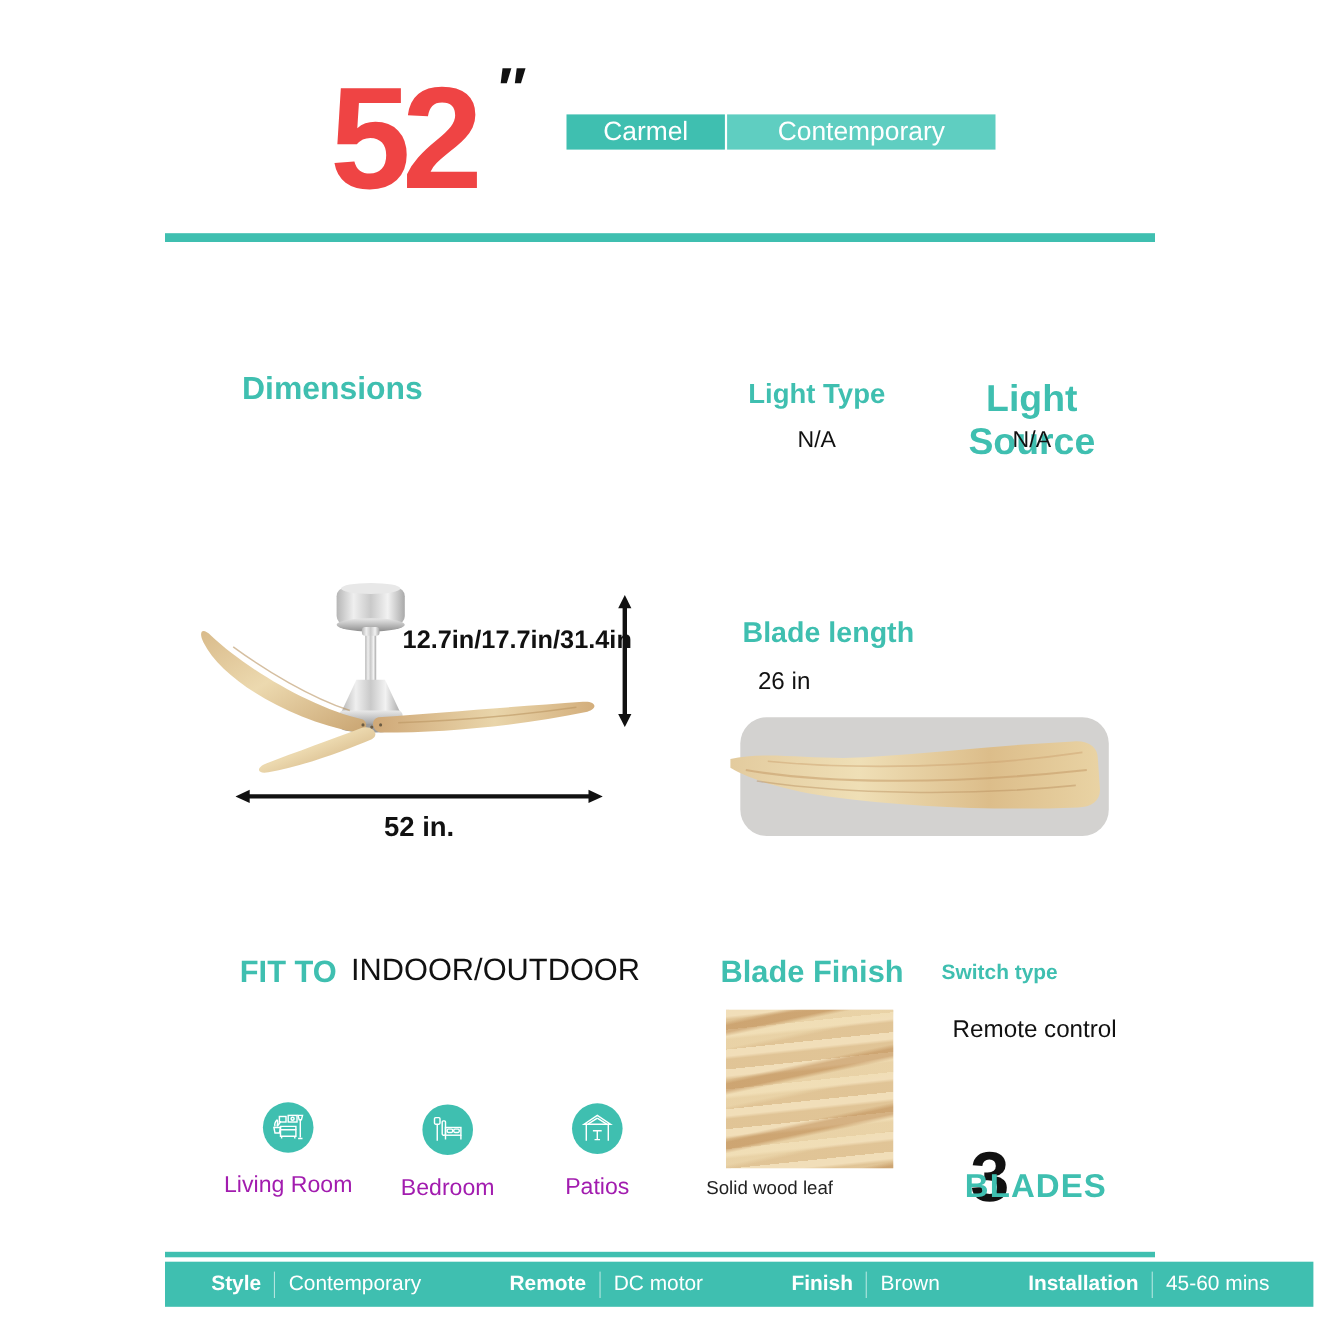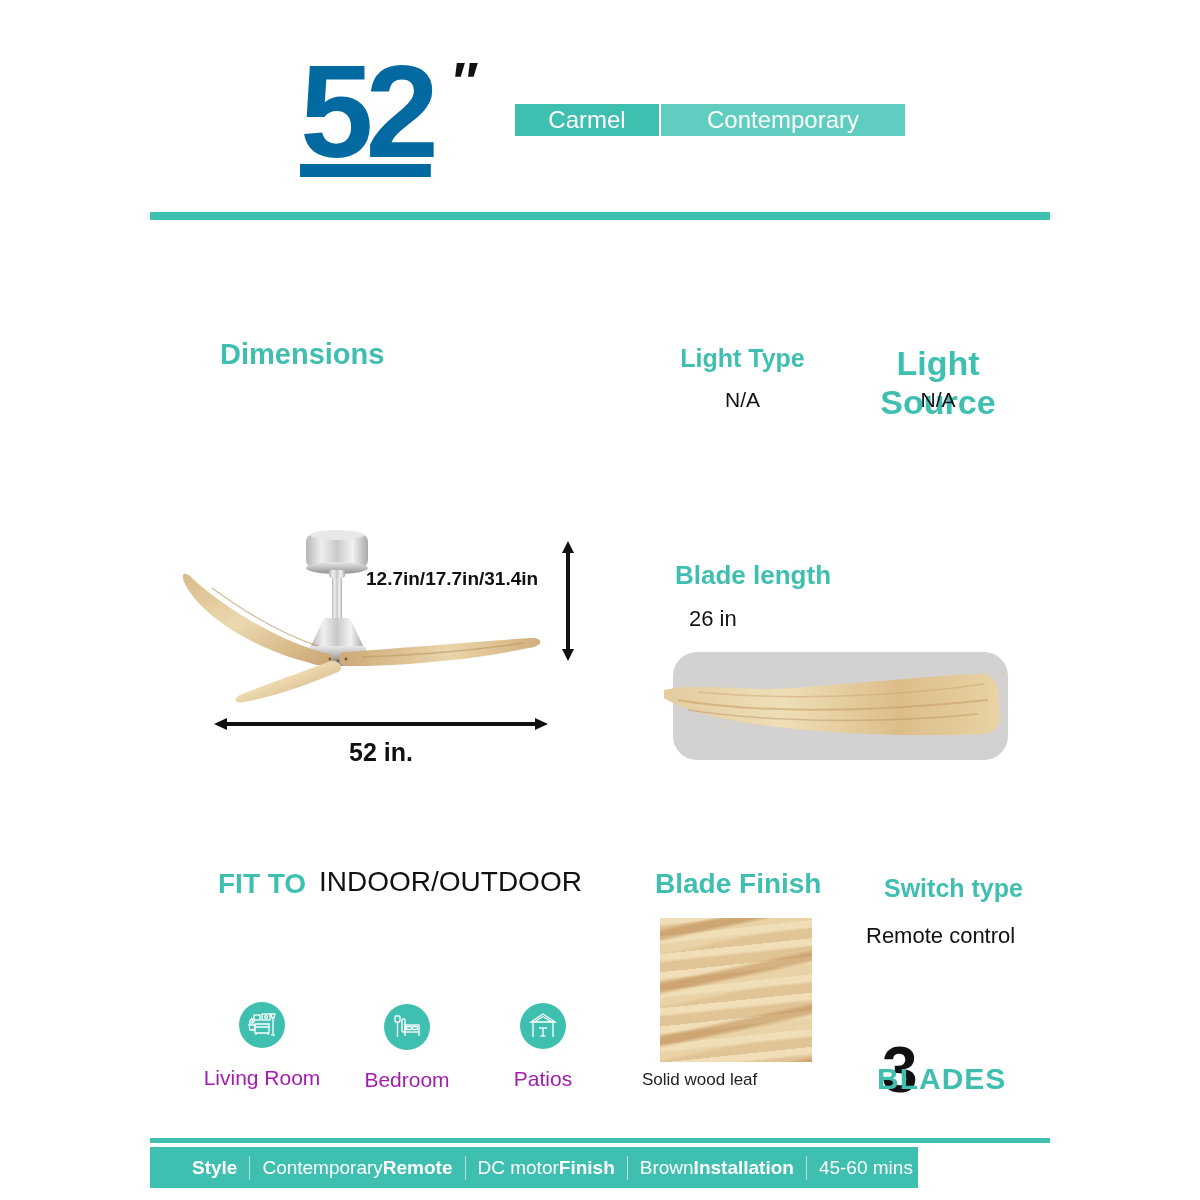--- a/index.html
+++ b/index.html
@@ -8,40 +8,40 @@
     --text-black:#111111;
     --blade-bg-gray:#d3d2d0;
   }
   *{margin:0;padding:0;box-sizing:border-box;}
   html,body{width:1200px;height:1200px;background:#ffffff;
     font-family:"Liberation Sans", sans-serif;color:var(--text-black);}
   .abs{position:absolute;}
   #stage{position:relative;width:1200px;height:1200px;overflow:hidden;background:#fff;}
 
   
-  .size-num{left:300px;top:46px;font-size:132px;font-weight:800;letter-spacing:-8px;line-height:1;color:#0369a1;text-decoration:underline;}
+  .size-num{left:300px;top:60px;font-size:132px;font-weight:800;letter-spacing:-8px;line-height:1;color:#ef4444;}
   .size-unit{left:450px;top:50px;font-size:54px;font-weight:800;font-style:italic;color:#111;}
   .badge{left:515px;top:104px;height:32px;display:flex;}
   .badge-seg{display:flex;align-items:center;justify-content:center;color:#fff;font-size:24px;}
   .badge-seg.name{width:144px;background:var(--teal);}
   .badge-seg.style{width:244px;background:var(--teal-light);margin-left:2px;}
   .top-divider{left:150px;top:212px;width:900px;height:8px;background:var(--teal);}
 
   
   .h-teal{color:var(--teal);font-weight:800;}
   .t-dimensions{left:220px;top:338px;font-size:29px;}
   .t-light-type{left:660px;top:344px;width:165px;font-size:25px;text-align:center;}
   .v-light-type{left:660px;top:388px;width:165px;font-size:21px;text-align:center;}
   .t-light-source{left:848px;top:344px;width:180px;font-size:34px;text-align:center;}
   .v-light-source{left:848px;top:388px;width:180px;font-size:21px;text-align:center;}
 
   
   .fan-svg{left:172px;top:526px;}
   .v-arrow{left:556px;top:541px;}
-  .dim-height{left:366px;top:568px;font-size:19px;font-weight:800;white-space:nowrap;}
+  .dim-height{left:366px;top:568px;font-size:23px;font-weight:800;white-space:nowrap;}
   .h-arrow{left:214px;top:714px;}
   .dim-width{left:214px;top:738px;width:334px;text-align:center;font-size:25px;font-weight:800;}
 
   
   .t-blade-length{left:675px;top:560px;font-size:26px;}
   .v-blade-length{left:689px;top:606px;font-size:22px;}
   .blade-tray{left:673px;top:652px;width:335px;height:108px;background:var(--blade-bg-gray);border-radius:24px;}
   .blade-svg{left:658px;top:662px;}
 
   
@@ -62,28 +62,28 @@
     background-image:
       repeating-linear-gradient(168deg,
         rgba(201,159,108,0) 0 10px, rgba(190,140,85,0.55) 14px 20px,
         rgba(240,222,180,0.55) 24px 34px, rgba(201,159,108,0) 38px 52px),
       repeating-linear-gradient(174deg,
         rgba(255,243,214,0.45) 0 6px, rgba(214,180,130,0.35) 9px 18px);
   }
   .cap-wood{left:642px;top:1070px;font-size:17px;color:#222;}
 
   
-  .t-switch{left:884px;top:874px;font-size:25px;}
+  .t-switch{left:856px;top:874px;font-size:19px;}
   .v-switch{left:866px;top:923px;font-size:22px;}
   .blades-count{left:882px;top:1038px;font-size:64px;font-weight:800;line-height:1;color:#111;}
   .blades-word{left:877px;top:1062px;font-size:30px;letter-spacing:1px;}
 
   
   .spec-line{left:150px;top:1138px;width:900px;height:5px;background:var(--teal);}
-  .spec-bar{left:150px;top:1147px;width:768px;height:41px;background:var(--teal);
+  .spec-bar{left:150px;top:1147px;width:1044px;height:41px;background:var(--teal);
     display:flex;align-items:center;justify-content:space-between;padding:0 40px 0 42px;}
   .spec-item{display:flex;align-items:center;gap:12px;color:#fff;font-size:19px;white-space:nowrap;}
   .spec-item .lab{font-weight:800;}
   .spec-item .div{width:1px;height:24px;background:rgba(255,255,255,0.6);}
 </style>
 </head>
 <body>
 
 <div id="stage">
 

